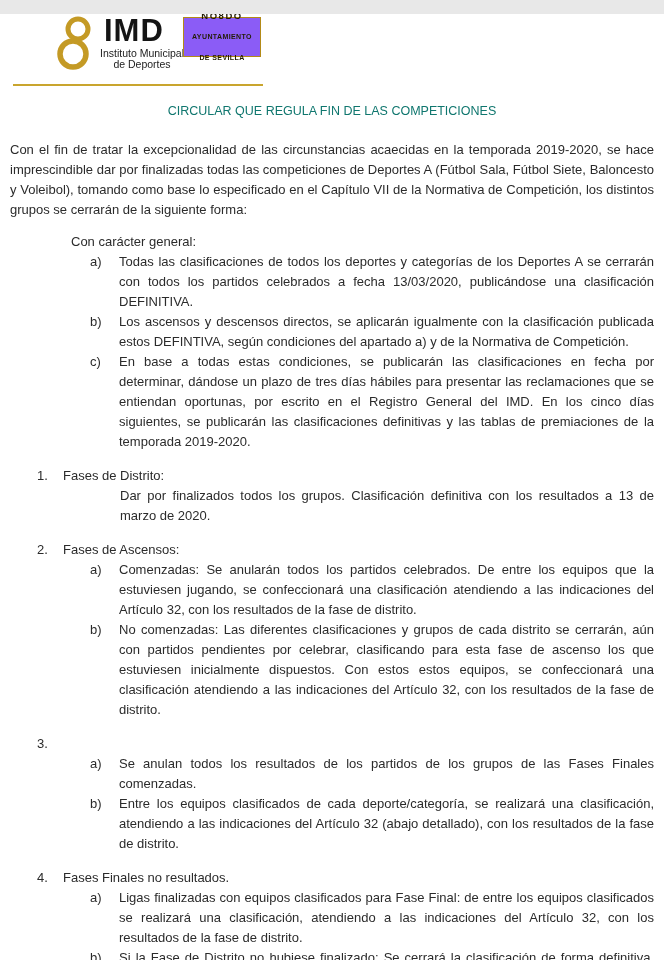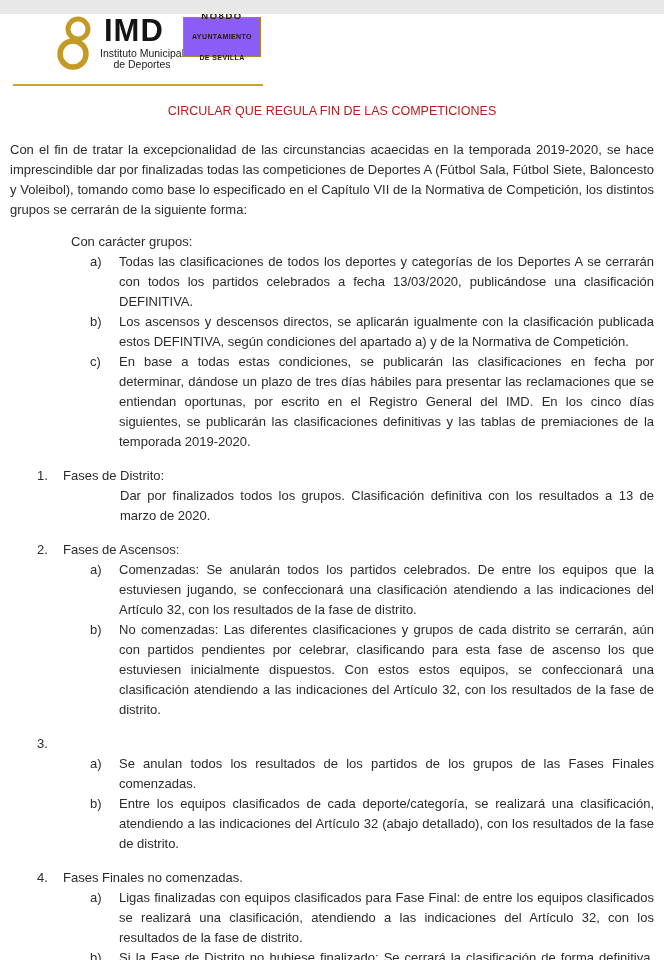--- a/index.html
+++ b/index.html
@@ -23,21 +23,21 @@
   .imd-sub { font-size:10.5px; line-height:11px; color:#222; text-align:center; width:88px; }
   .seal {
     position:absolute; left:183px; top:3px; width:78px; height:40px;
     background:#8b5cf6; border:1px solid #B38A17;
     display:flex; flex-direction:column; align-items:center; justify-content:center; gap:1px;
   }
   .seal-motto { font-size:9.5px; font-weight:bold; letter-spacing:1.5px; color:#231C04; }
   .seal-org { font-size:7px; font-weight:bold; letter-spacing:.4px; color:#231C04; }
   .gold-rule { position:absolute; left:13px; top:70px; width:250px; height:2px; background:#C9A52E; }
   
-  .doc-title { margin-top:15px; text-align:center; font-size:12.5px; line-height:17px; color:#b91c1c; }
+  .doc-title { margin-top:15px; text-align:center; font-size:12.5px; line-height:17px; color:#0f766e; }
   
   .body { padding:0 10px; }
   .intro { margin-top:20px; text-align:justify; }
   .general-heading { margin:12px 0 0 61px; }
   .abc-item { display:flex; margin-left:80px; }
   .abc-marker { flex:0 0 29px; }
   .abc-text { flex:1; text-align:justify; }
   .num-section { margin-top:14px; }
   .sec-head { display:flex; margin-left:27px; }
   .sec-num { flex:0 0 26px; }
@@ -76,21 +76,21 @@
   </header>
 
   <div class="doc-title">
     <div>CIRCULAR QUE REGULA FIN DE LAS COMPETICIONES</div>
   </div>
 
   <main class="body">
 
     <p class="intro">Con el fin de tratar la excepcionalidad de las circunstancias acaecidas en la temporada 2019-2020, se hace imprescindible dar por finalizadas todas las competiciones de Deportes A (Fútbol Sala, Fútbol Siete, Baloncesto y Voleibol), tomando como base lo especificado en el Capítulo VII de la Normativa de Competición, los distintos grupos se cerrarán de la siguiente forma:</p>
 
-    <div class="general-heading">Con carácter grupos:</div>
+    <div class="general-heading">Con carácter general:</div>
 
     <div class="abc-item">
       <span class="abc-marker">a)</span>
       <span class="abc-text">Todas las clasificaciones de todos los deportes y categorías de los Deportes A se cerrarán con todos los partidos celebrados a fecha 13/03/2020, publicándose una clasificación DEFINITIVA.</span>
     </div>
     <div class="abc-item">
       <span class="abc-marker">b)</span>
       <span class="abc-text">Los ascensos y descensos directos, se aplicarán igualmente con la clasificación publicada estos DEFINTIVA, según condiciones del apartado a) y de la Normativa de Competición.</span>
     </div>
     <div class="abc-item">
@@ -131,21 +131,21 @@
       </div>
       <div class="abc-item">
         <span class="abc-marker">b)</span>
         <span class="abc-text">Entre los equipos clasificados de cada deporte/categoría, se realizará una clasificación, atendiendo a las indicaciones del Artículo 32 (abajo detallado), con los resultados de la fase de distrito.</span>
       </div>
     </section>
 
     <section class="num-section">
       <div class="sec-head">
         <span class="sec-num">4.</span>
-        <span class="sec-title">Fases Finales no comenzadas.</span>
+        <span class="sec-title">Fases Finales no resultados.</span>
       </div>
       <div class="abc-item">
         <span class="abc-marker">a)</span>
         <span class="abc-text">Ligas finalizadas con equipos clasificados para Fase Final: de entre los equipos clasificados se realizará una clasificación, atendiendo a las indicaciones del Artículo 32, con los resultados de la fase de distrito.</span>
       </div>
       <div class="abc-item">
         <span class="abc-marker">b)</span>
         <span class="abc-text">Si la Fase de Distrito no hubiese finalizado: Se cerrará la clasificación de forma definitiva, aún con partidos pendientes por celebrar. Cada Distrito aportará el mismo número de equipos que inicialmente estuviese dispuesto para celebrar las Fases Finales. Se</span>
       </div>
     </section>

